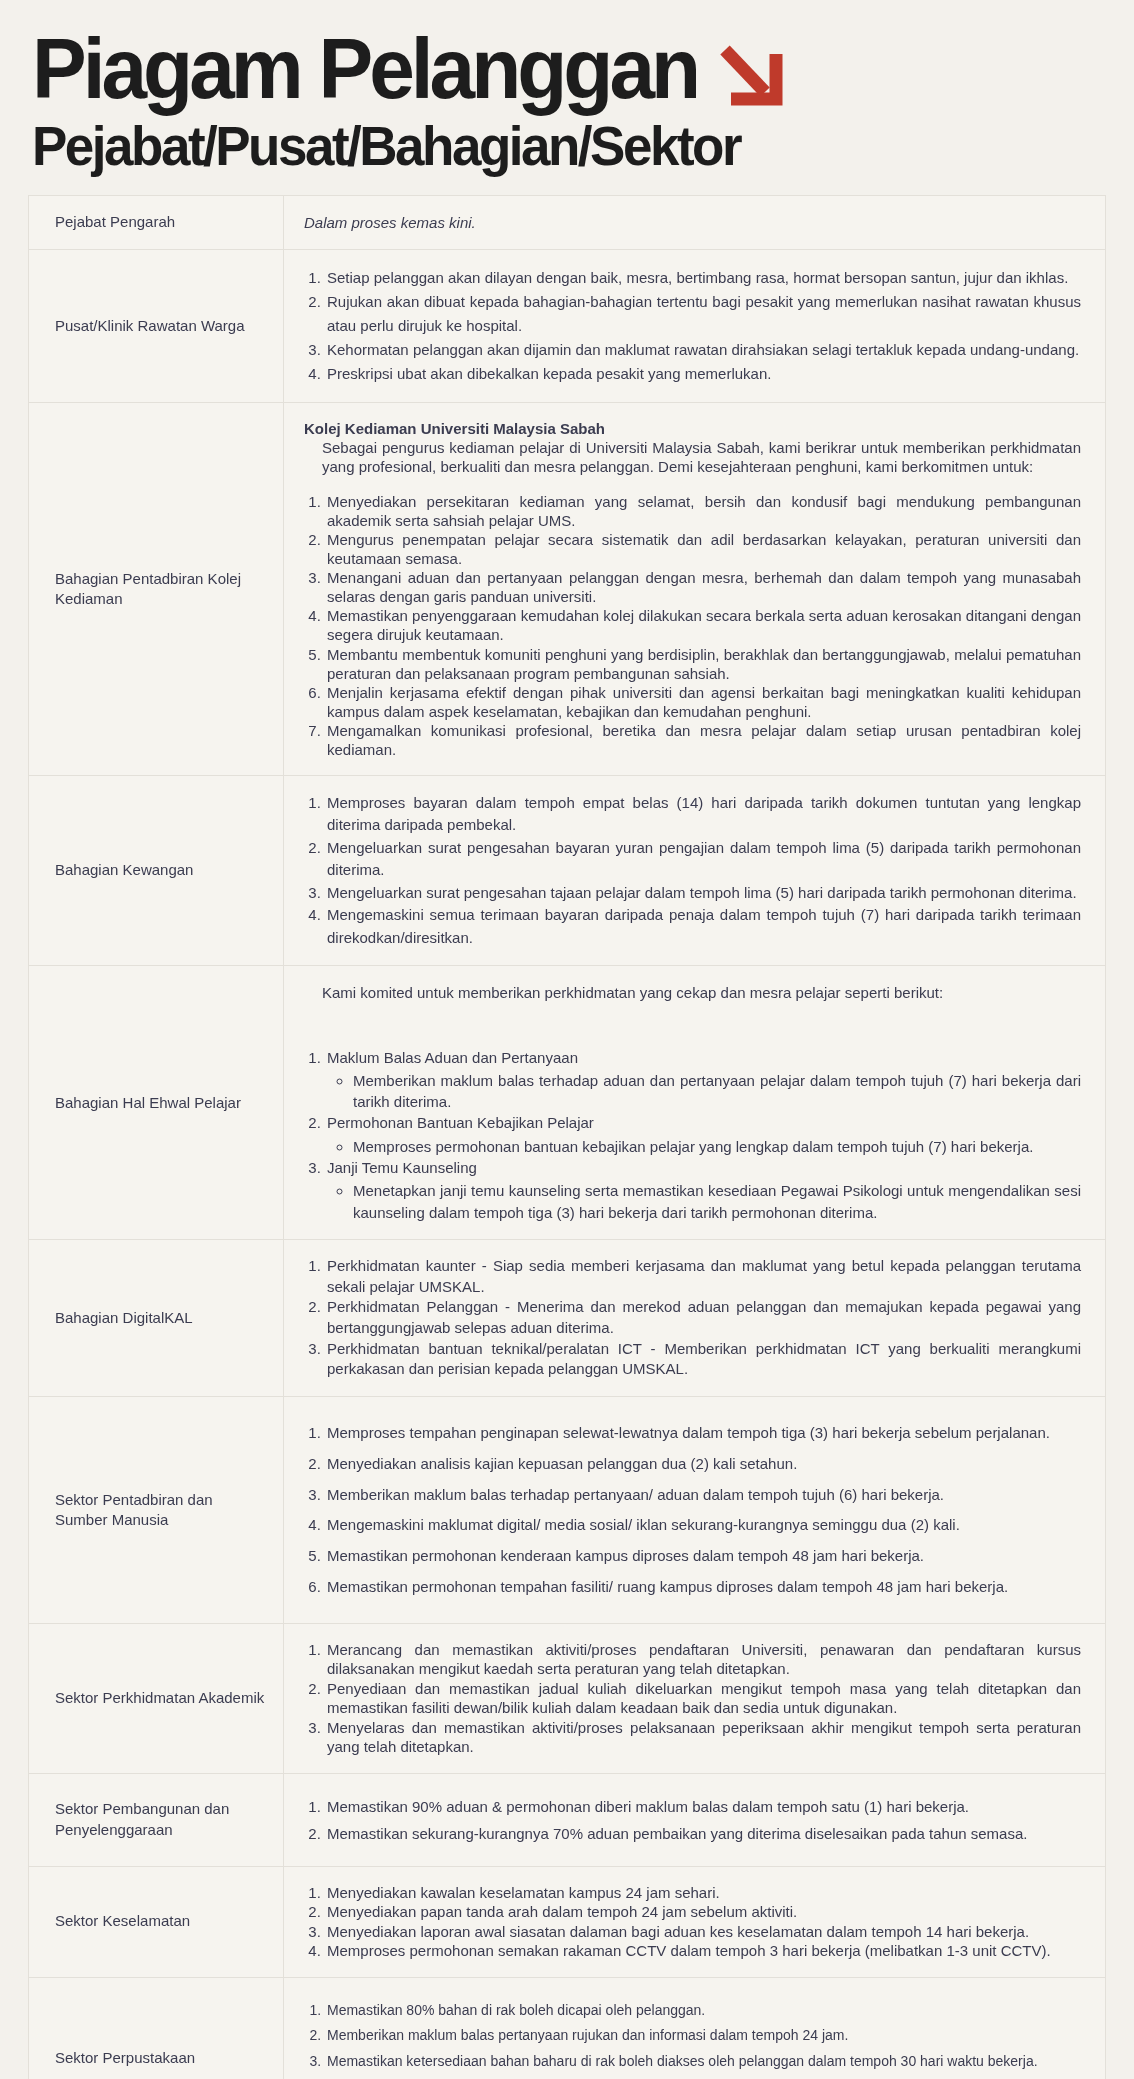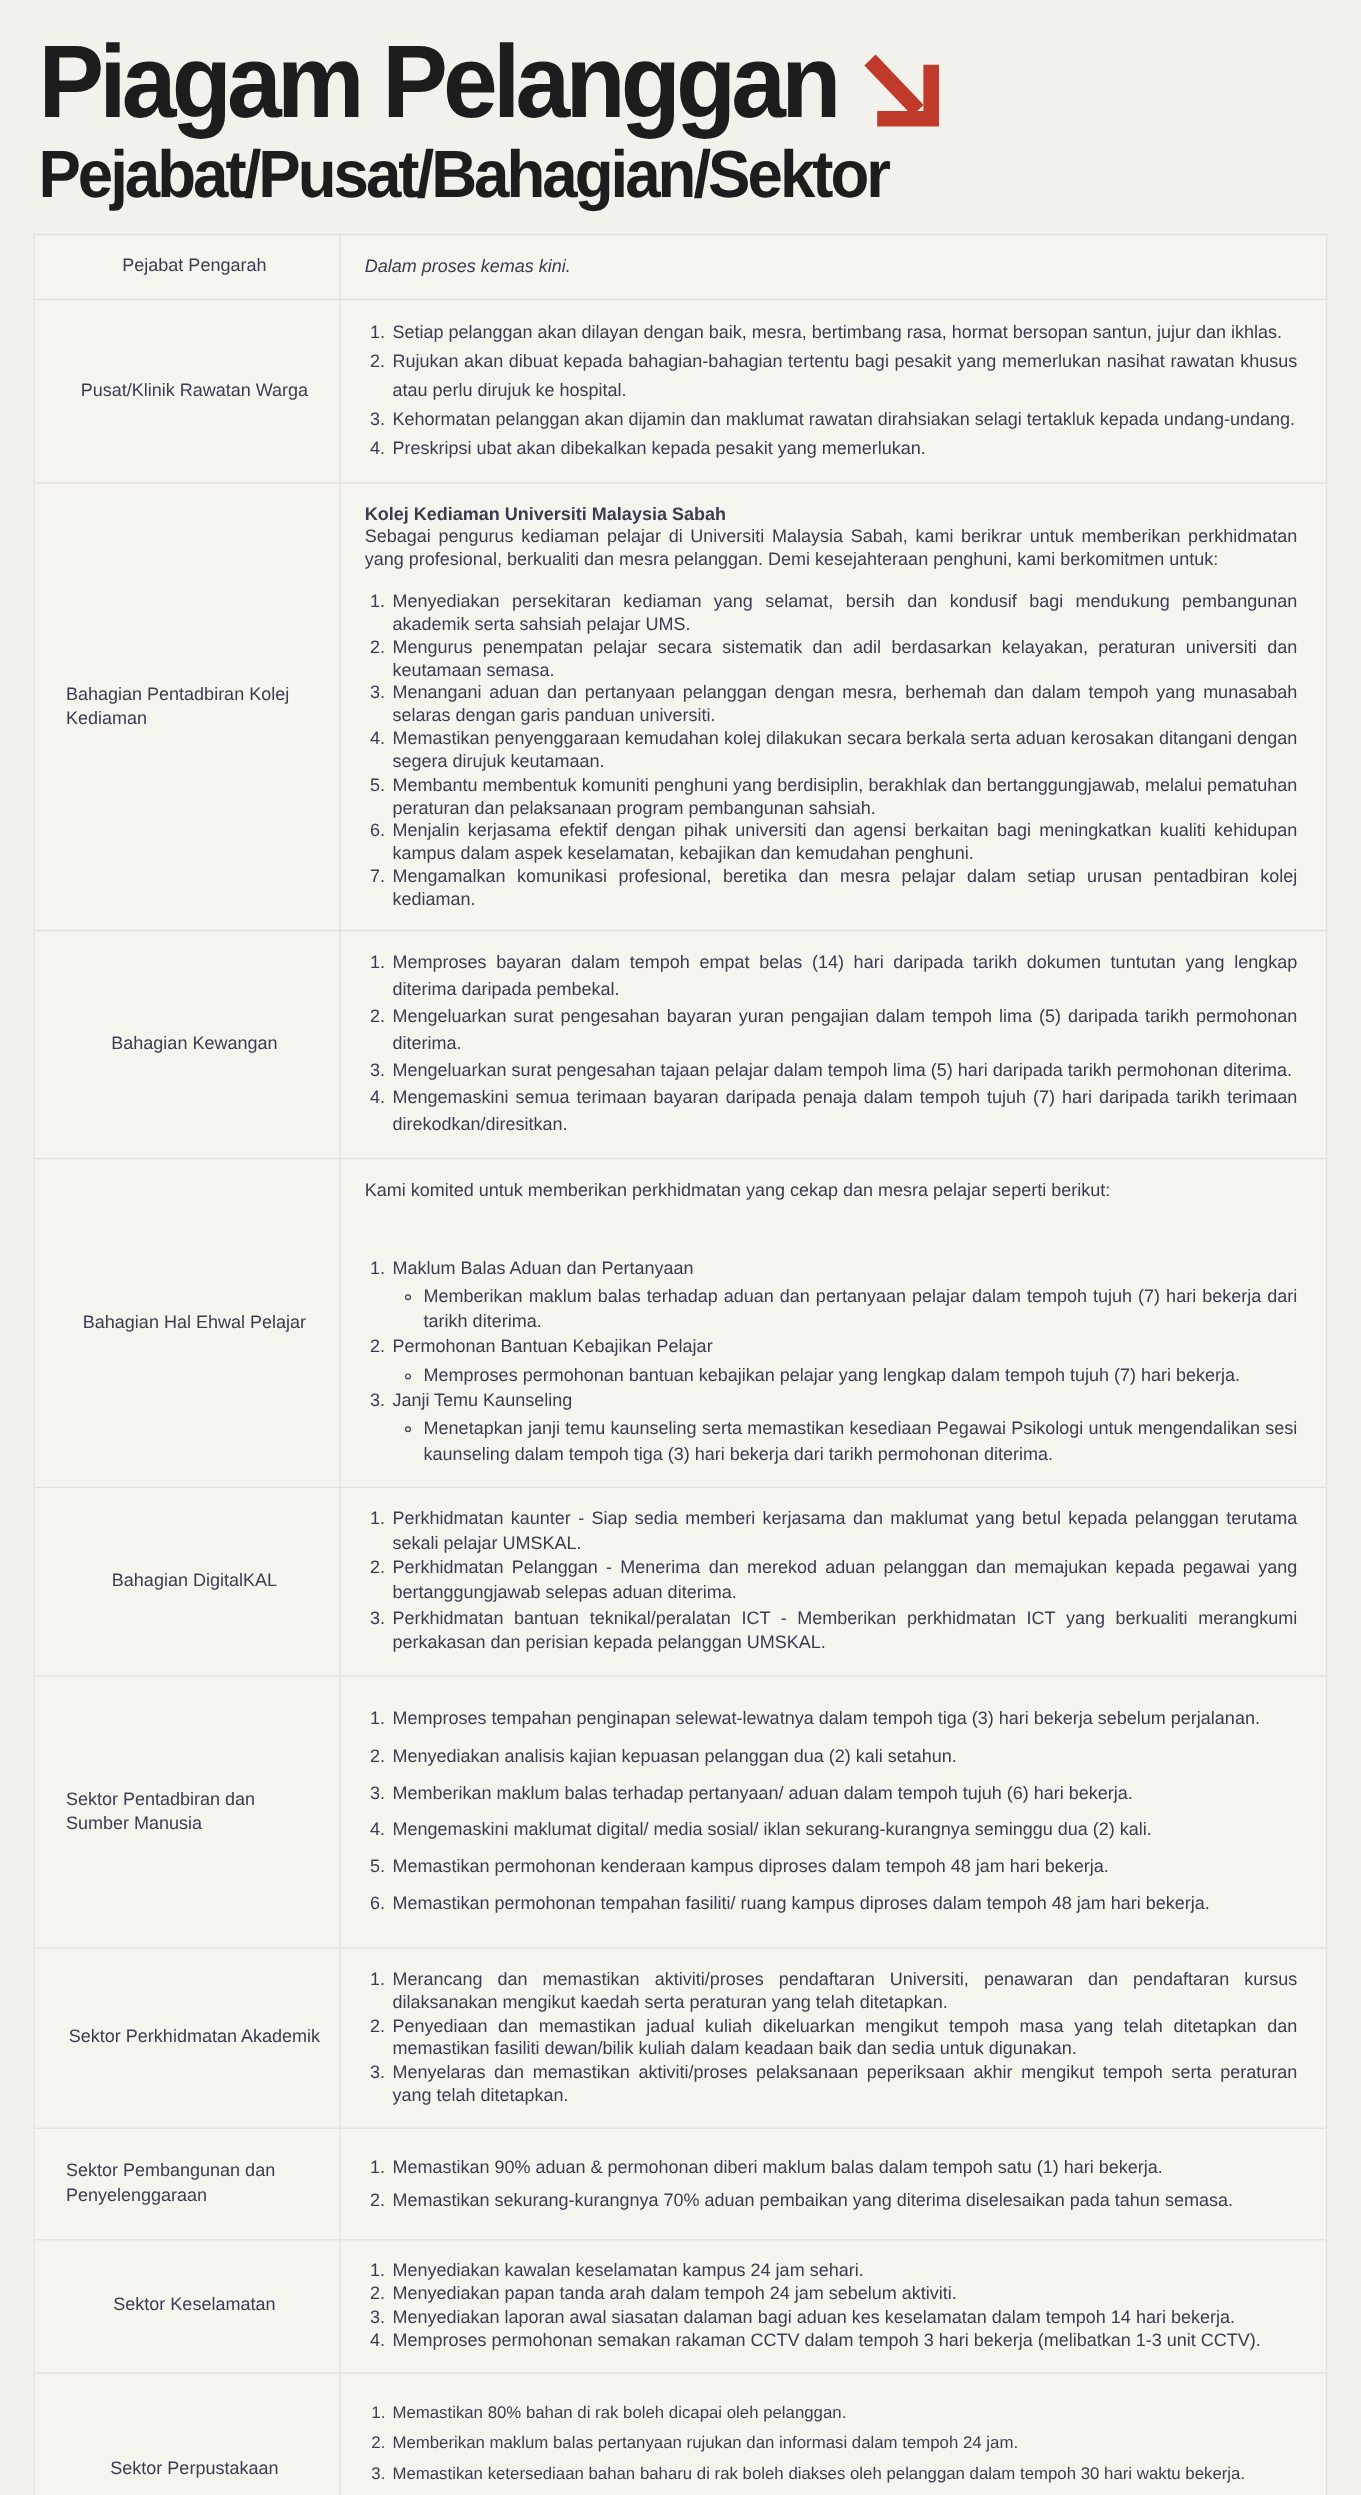--- a/index.html
+++ b/index.html
@@ -31,36 +31,36 @@
   }
 
   
   .charter-table {
     border:1px solid #e3e0d9;
     background:#f6f4ef;
     width:1078px;
   }
   .row { display:flex; border-top:1px solid #e3e0d9; }
   .row:first-child { border-top:none; }
-  .cell { font-size:15px; line-height:1.4;justify-content:center; }
+  .cell { font-size:15px; line-height:1.4; }
   .label-cell {
     flex:0 0 255px; width:255px;
     padding:14px 14px 14px 26px;
     display:flex; align-items:center;
     border-right:1px solid #e3e0d9;
   }
   .label { line-height:1.35; }
   .content-cell {
     flex:1 1 auto;
     padding:16px 24px 16px 20px;
     display:flex; flex-direction:column; justify-content:center;
   }
   .note { font-style:italic; }
   .hdr { font-weight:bold; text-align:justify; }
-  .intro { text-align:justify; margin-bottom:15px; }
+  .intro { text-align:justify; margin-bottom:15px;margin-left:18px; }
   ol.items { list-style:decimal; padding-left:21px; }
   ol.items > li { text-align:justify; padding-left:2px; }
   ul.subitems { list-style:circle; padding-left:26px; margin-top:2px; }
   ul.subitems > li { text-align:justify; }
 
   
   .row-1 .content-cell { line-height:1.6; }
   .row-2 .content-cell { line-height:1.27; }
   .row-2 .intro { margin-bottom:16px; }
   .row-3 .content-cell { line-height:1.5; }

